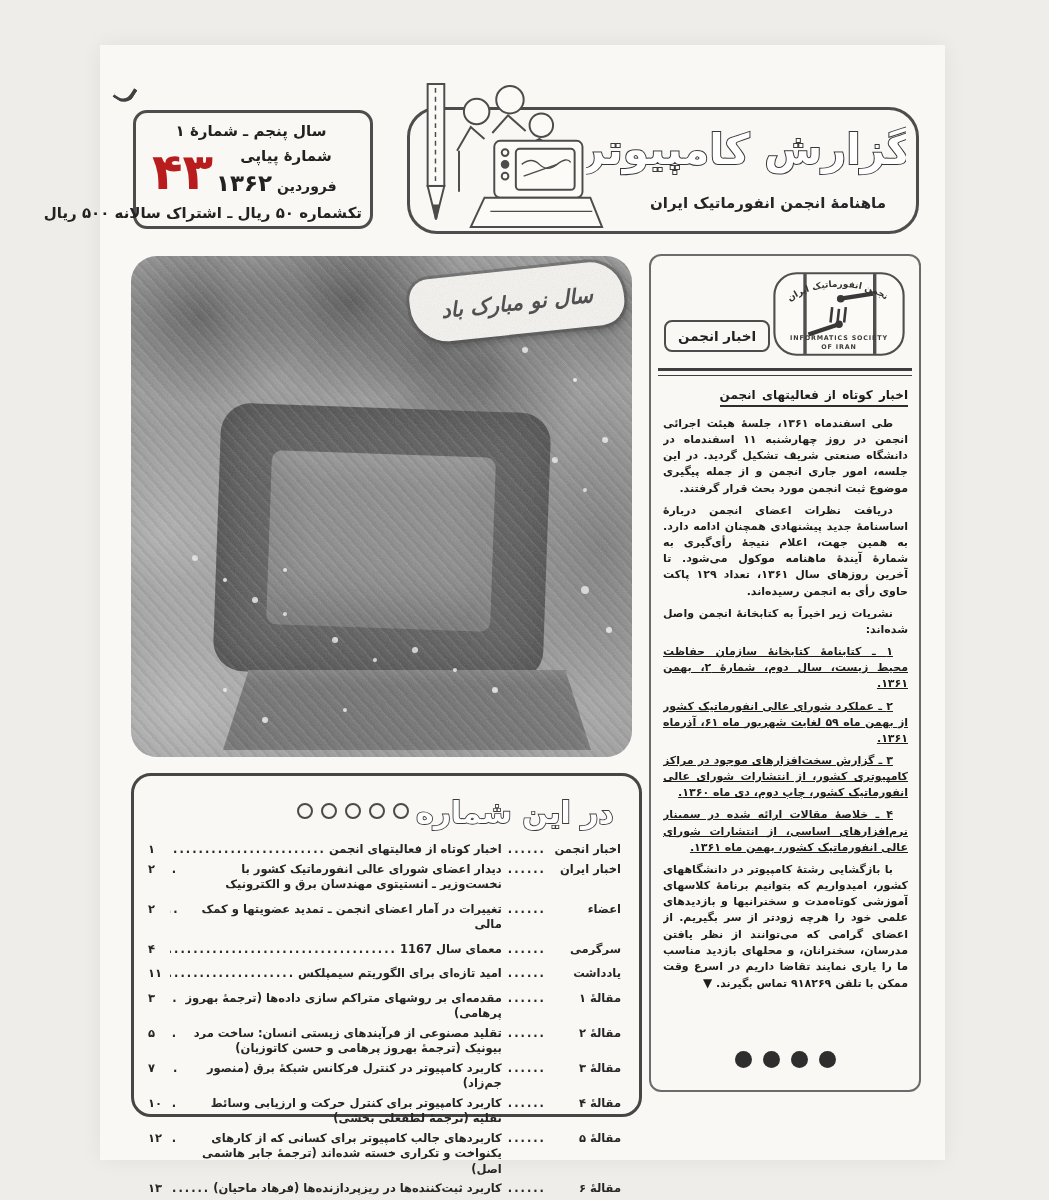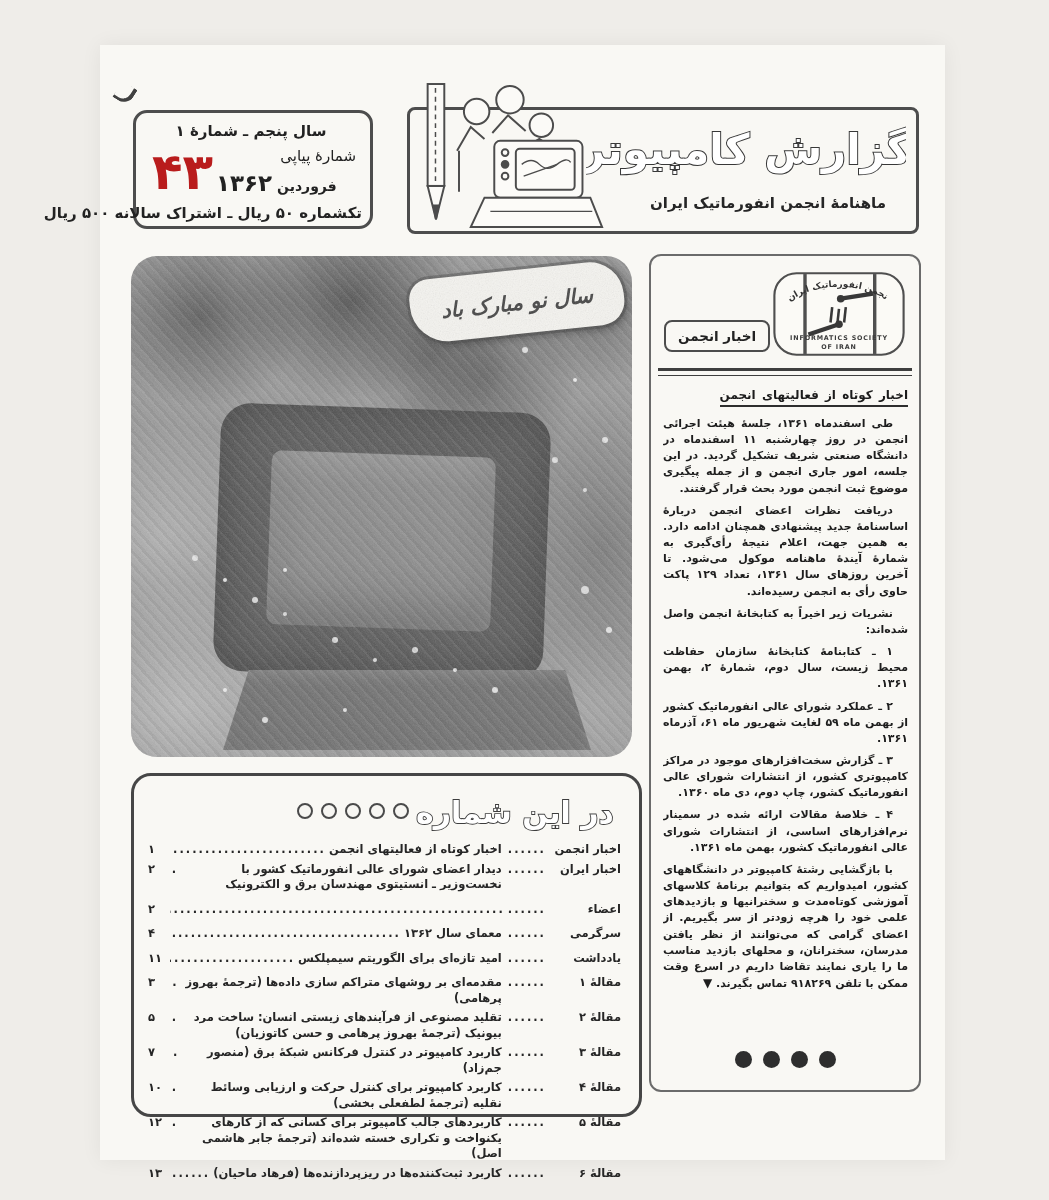--- a/index.html
+++ b/index.html
@@ -7,29 +7,29 @@
     font-family:"DejaVu Sans",sans-serif;overflow:hidden;color:#222;}
   .sheet{position:absolute;left:100px;top:45px;width:845px;height:1115px;background:#f9f8f4;
     box-shadow:0 0 20px rgba(0,0,0,.06);}
   .artifact{position:absolute;left:116px;top:84px;width:14px;height:16px;border-right:4px solid #222;
     border-bottom:3px solid #222;border-radius:0 0 12px 0;transform:rotate(32deg);opacity:.85;}
 
   
   .issue-box{position:absolute;left:133px;top:110px;width:240px;height:119px;border:3px solid #4d4d4d;
     border-radius:14px;direction:rtl;box-sizing:border-box;padding:9px 14px 4px 10px;background:transparent;}
   .issue-l1{font-size:15px;font-weight:700;text-align:center;white-space:nowrap;}
-  .issue-l2{font-size:15px;font-weight:400;text-align:right;margin-top:7px;white-space:nowrap;padding-left:70px;}
+  .issue-l2{font-size:15px;font-weight:700;text-align:center;margin-top:7px;white-space:nowrap;padding-left:70px;}
   .issue-l3{font-size:14px;font-weight:700;text-align:left;margin-top:5px;white-space:nowrap;padding-left:70px;}
   .issue-l3 .year{font-size:23px;font-weight:800;letter-spacing:1px;}
   .issue-serial{position:absolute;left:16px;top:30px;font-size:50px;font-weight:800;letter-spacing:3px;color:#b91c1c;}
   .issue-price{position:absolute;bottom:4px;right:8px;left:8px;font-size:15px;font-weight:700;
     text-align:center;white-space:nowrap;}
 
   
-  .masthead{position:absolute;left:407px;top:107px;width:506px;height:121px;border:3px solid #4d4d4d;border-radius:8px;}
+  .masthead{position:absolute;left:407px;top:107px;width:506px;height:121px;border:3px solid #4d4d4d;border-radius:30px;}
   .masthead-art{position:absolute;left:0px;top:-28px;width:196px;height:152px;}
   .masthead-title-svg{position:absolute;right:10px;top:4px;width:320px;height:72px;}
   .masthead-subtitle{position:absolute;right:30px;top:84px;font-size:15px;font-weight:800;color:#262626;direction:rtl;letter-spacing:0;}
 
   
   .photo{position:absolute;left:131px;top:256px;width:501px;height:501px;border-radius:26px;background:#9b9b9b;overflow:hidden;}
   .ph-foliage{position:absolute;inset:0;background:
     radial-gradient(150px 130px at 14% 12%, rgba(38,38,38,.48), transparent 70%),
     radial-gradient(170px 140px at 44% 9%, rgba(30,30,30,.52), transparent 70%),
     radial-gradient(130px 170px at 71% 24%, rgba(50,50,50,.40), transparent 70%),
@@ -86,21 +86,21 @@
   .logo-svg{position:absolute;right:12px;top:8px;width:136px;height:100px;}
   .news-label-box{position:absolute;left:13px;top:64px;border:2.5px solid #4c4c4c;border-radius:8px;
     padding:6px 12px;font-size:13.5px;font-weight:800;white-space:nowrap;background:#f9f8f4;}
   .news-divider{position:absolute;top:112px;left:7px;right:7px;height:4px;border-top:3.5px solid #3e3e3e;
     border-bottom:1.5px solid #3e3e3e;}
   .news-body{position:absolute;top:128px;right:11px;left:12px;bottom:60px;overflow:hidden;}
   .news-heading{font-size:12px;font-weight:800;letter-spacing:.5px;word-spacing:2px;color:#1c1c1c;
     border-bottom:2px solid #2e2e2e;display:inline-block;padding-bottom:3px;margin-bottom:9px;}
   .news-body p{font-size:11px;line-height:1.47;font-weight:700;text-align:justify;margin:0 0 6px;
     text-indent:15px;color:#1d1d1d;}
-  .news-body p.item{margin-bottom:6px;}
+  .news-body p.item{margin-bottom:6px;text-decoration:underline;}
   .tri{font-size:12px;}
   .dots{position:absolute;bottom:22px;left:0;right:0;display:flex;justify-content:center;gap:11px;}
   .dots span{width:17px;height:17px;border-radius:50%;background:#2e2e2e;display:block;}
 </style>
 </head>
 <body>
 
 <div class="canvas">
   <div class="sheet"></div>
   <div class="artifact"></div>
@@ -197,27 +197,28 @@
       <div class="toc-row">
         <span class="toc-label">اخبار ایران</span>
           <span class="toc-sep"></span>
         <span class="toc-item-title">دیدار اعضای شورای عالی انفورماتیک کشور با نخست‌وزیر ـ انستیتوی مهندسان برق و الکترونیک</span>
         <span class="toc-leader"></span>
           <span class="toc-page">۲</span>
       </div>
       <div class="toc-row gap">
         <span class="toc-label">اعضاء</span>
           <span class="toc-sep"></span>
+        <span class="toc-item-title">تغییرات در آمار اعضای انجمن ـ تمدید عضویتها و کمک مالی</span>
         <span class="toc-leader"></span>
           <span class="toc-page">۲</span>
       </div>
       <div class="toc-row gap">
         <span class="toc-label">سرگرمی</span>
           <span class="toc-sep"></span>
-        <span class="toc-item-title">معمای سال ۱۳۶۲</span>
+        <span class="toc-item-title">معمای سال 1167</span>
         <span class="toc-leader"></span>
           <span class="toc-page">۴</span>
       </div>
       <div class="toc-row gap">
         <span class="toc-label">یادداشت</span>
           <span class="toc-sep"></span>
         <span class="toc-item-title">امید تازه‌ای برای الگوریتم سیمپلکس</span>
         <span class="toc-leader"></span>
           <span class="toc-page">۱۱</span>
       </div>

